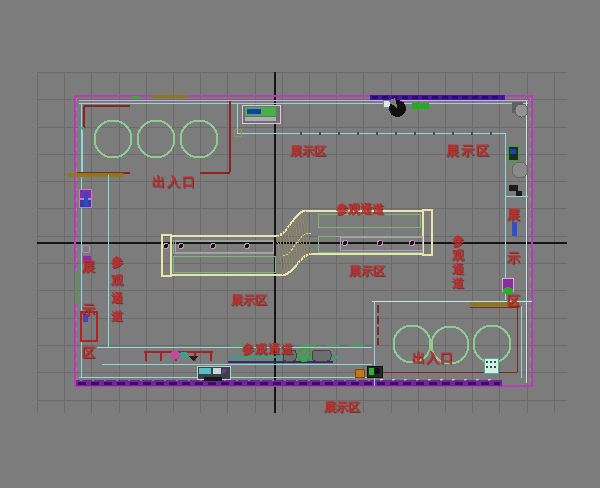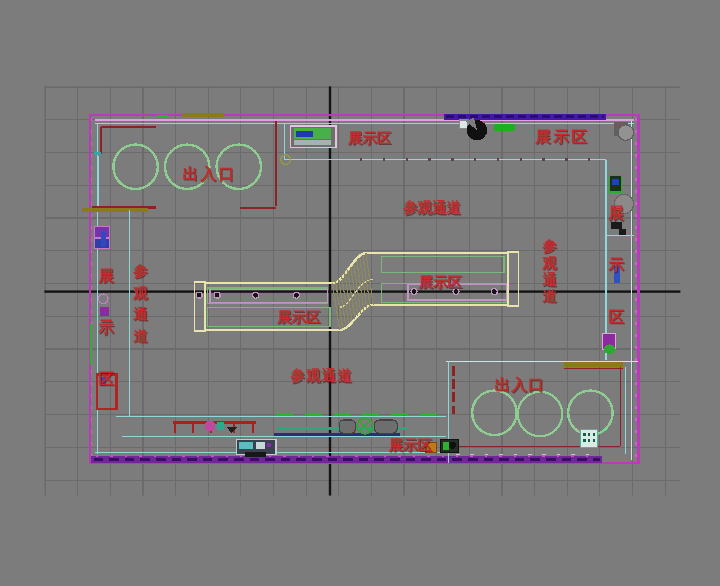--- a/index.html
+++ b/index.html
@@ -13,21 +13,21 @@
     background-image:
       repeating-linear-gradient(to right,#6B6B6B 0 1px,transparent 1px 27.2px),
       repeating-linear-gradient(to bottom,#6B6B6B 0 1px,transparent 1px 27.3px);
   }
   .axis{position:absolute;background:#141414;}
   #axis-v{left:274px;top:72px;width:2px;height:341px;}
   #axis-h{left:37px;top:242px;width:530px;height:2px;}
   #plan-svg{position:absolute;left:0;top:0;}
   .lbl{
     position:absolute;color:#C42C2C;font-weight:bold;line-height:1;
-    white-space:nowrap;text-shadow:1px 1px 0 rgba(80,8,8,.55);
+    white-space:nowrap;text-shadow:1px 1px 0 rgba(80,8,8,.55);margin-top:36px;
   }
   .v{white-space:normal;word-break:break-all;}
 </style>
 </head>
 <body>
 
 <div id="stage">
 
   <div id="grid"></div>
   <div id="axis-v" class="axis"></div>

